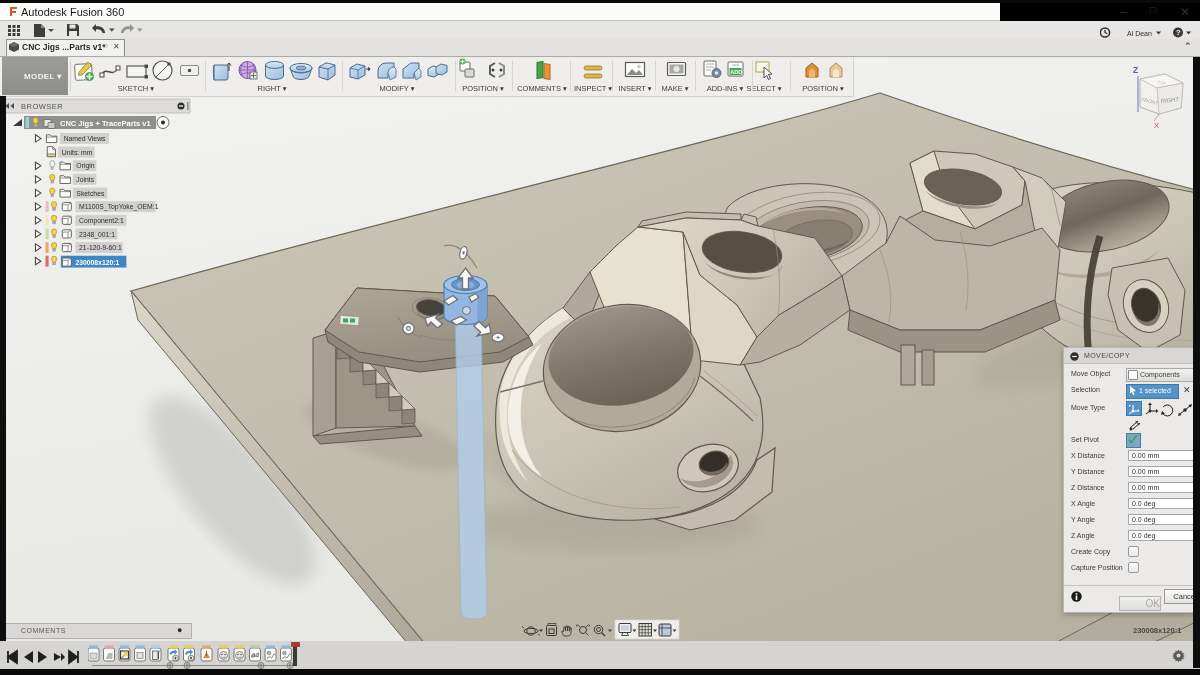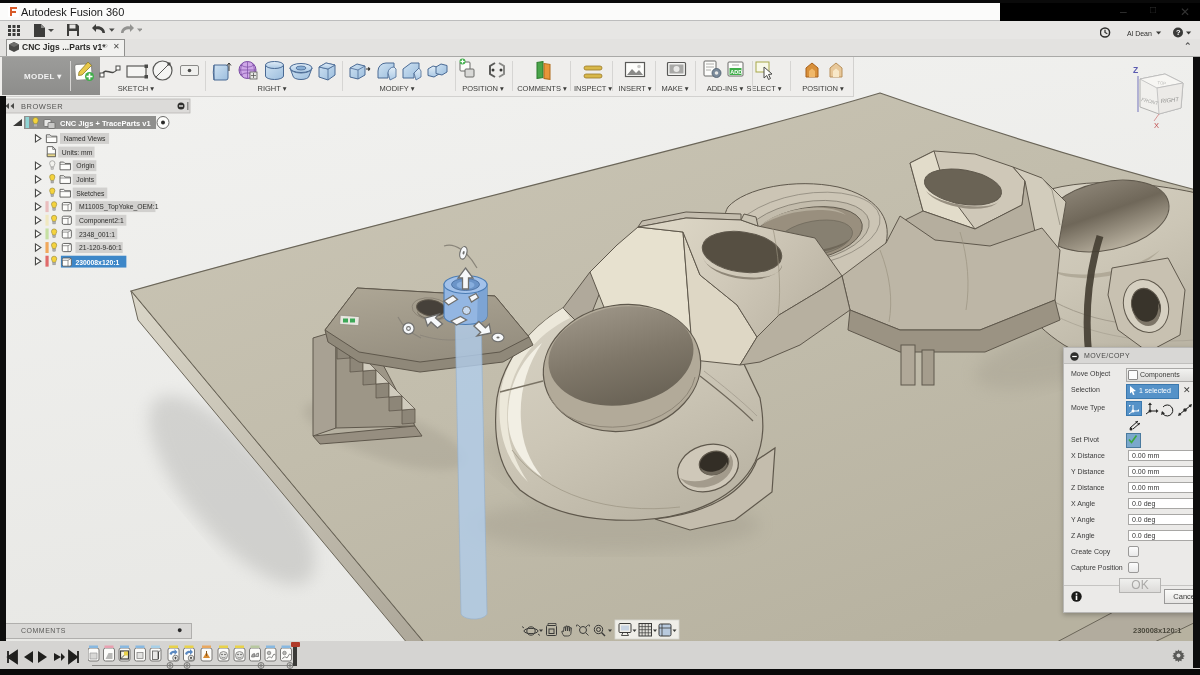--- a/index.html
+++ b/index.html
@@ -3,21 +3,21 @@
 <style>
 html,body{margin:0;padding:0;}
 body{width:1200px;height:675px;overflow:hidden;font-family:"Liberation Sans",sans-serif;background:#000;position:relative;}
 .abs{position:absolute;}
 #titlebar{left:0;top:3px;width:1000px;height:17px;background:#fbfbfa;border-bottom:1px solid #bdbdbd;}
 #titlebar .ttxt{position:absolute;left:21px;top:3px;font-size:11px;color:#1a1a1a;}
 #menubar{left:0;top:21px;width:1200px;height:18px;background:#e7e6e4;}
 #tabbar{left:0;top:39px;width:1200px;height:17px;background:#e3e2e0;border-bottom:1px solid #a9a9a7;}
 #tab{position:absolute;left:6px;top:0px;width:117px;height:16px;background:#f1f1ef;border:1px solid #8f8f8d;border-bottom:none;}
 #toolbar{left:0;top:57px;width:853px;height:39px;background:#efeeec;border-bottom:1px solid #d2d1cf;border-right:1px solid #d2d1cf;}
-#modelbox{position:absolute;left:2px;top:0px;width:66px;height:38px;background:linear-gradient(#9c9c9a,#8d8d8b);padding-left:32px;}
+#modelbox{position:absolute;left:2px;top:0px;width:66px;height:38px;background:linear-gradient(#9c9c9a,#8d8d8b);}
 #modelbox span{position:absolute;left:22px;top:15px;font-size:8px;font-weight:bold;color:#f2f2f2;letter-spacing:0.4px;}
 .tlabel{position:absolute;top:27px;font-size:7.5px;color:#3c3c3a;white-space:nowrap;transform:translateX(-50%);}
 .tsep{position:absolute;top:4px;width:1px;height:30px;background:#d6d5d3;}
 .winbtn{position:absolute;top:5px;color:#333;font-size:12px;}
 
 #dlg{left:1063px;top:347px;width:130px;height:264px;background:#ebeae8;border:1px solid #b8b7b5;box-shadow:0 2px 5px rgba(0,0,0,0.25);}
 #dlg .hdr{position:absolute;left:0;top:0;width:100%;height:15px;background:#d8d7d5;border-bottom:1px solid #c0bfbd;}
 .dlbl{position:absolute;left:7px;font-size:7px;color:#3a3a3a;white-space:nowrap;}
 .dinp{position:absolute;left:64px;width:64px;height:9px;background:#fff;border:1px solid #a8a7a5;font-size:7px;color:#333;padding-left:3px;line-height:9px;}
 .dchk{position:absolute;left:64px;width:9px;height:9px;background:linear-gradient(#fdfdfd,#e8e8e8);border:1px solid #9a9998;border-radius:2px;}
@@ -748,21 +748,21 @@
  <div class="dinp" style="top:166px">0.0 deg</div>
  <div class="dinp" style="top:182px">0.0 deg</div>
  <div class="dchk" style="top:198px"></div>
  <div class="dchk" style="top:214px"></div>
  <div style="position:absolute;left:0;top:237px;width:100%;height:1px;background:#c5c4c2"></div>
  <svg style="position:absolute;left:7px;top:243px" width="11" height="11" viewBox="0 0 11 11">
       <circle cx="5.5" cy="5.5" r="5.2" fill="#1a1a18"></circle>
       <rect x="4.7" y="2.2" width="1.6" height="1.6" fill="#fff"></rect>
       <rect x="4.7" y="4.6" width="1.6" height="4.4" fill="#fff"></rect>
     </svg>
- <div style="position:absolute;left:55px;top:230px;width:40px;height:13px;background:linear-gradient(#f0f0ee,#dcdbd9);border:1px solid #b5b4b2;color:#aaa9a7;font-size:12px;text-align:center;line-height:13px">OK</div>
+ <div style="position:absolute;left:55px;top:248px;width:40px;height:13px;background:linear-gradient(#f0f0ee,#dcdbd9);border:1px solid #b5b4b2;color:#aaa9a7;font-size:10px;text-align:right;line-height:13px">OK</div>
  <div style="position:absolute;left:100px;top:241px;width:40px;height:13px;background:linear-gradient(#fbfbf9,#e5e4e2);border:1px solid #9a9998;color:#3a3a38;font-size:7.5px;text-align:center;line-height:13px">Cancel</div>
 </div>
 
 <div id="comments" class="abs">
     <span style="position:absolute;left:17px;top:3px;font-size:7px;color:#5a5a58;letter-spacing:0.5px">COMMENTS</span>
     <span style="position:absolute;left:173px;top:1px;font-size:9px;color:#2a2a2a">●</span>
   </div>
 <div id="timeline" class="abs">
  <svg style="position:absolute;left:0;top:0" width="320" height="28" viewBox="0 0 320 28">
   <g fill="#1f1f1d">

